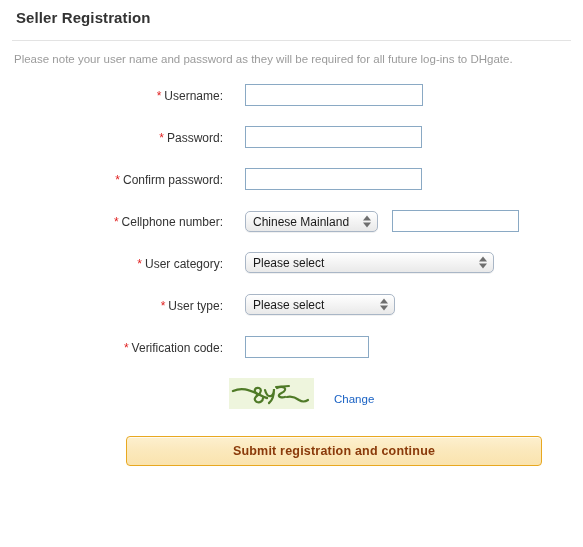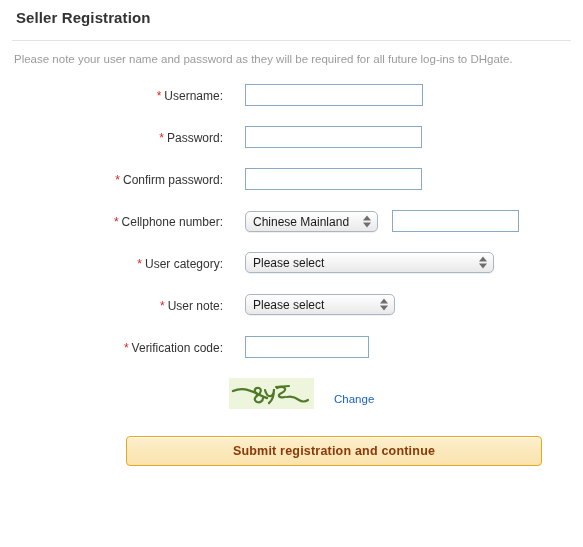--- a/index.html
+++ b/index.html
@@ -265,21 +265,21 @@
         <span class="stepper">
           <span class="up"></span>
             <span class="down"></span>
         </span>
       </div>
     </div>
   </div>
 
   <div class="row">
     <div class="label">
-      <span class="req">*</span><span>User note:</span>
+      <span class="req">*</span><span>User type:</span>
     </div>
     <div class="field-wrap">
       <div class="sel w-usertype">
         <span>Please select</span>
         <span class="stepper">
           <span class="up"></span>
             <span class="down"></span>
         </span>
       </div>
     </div>

